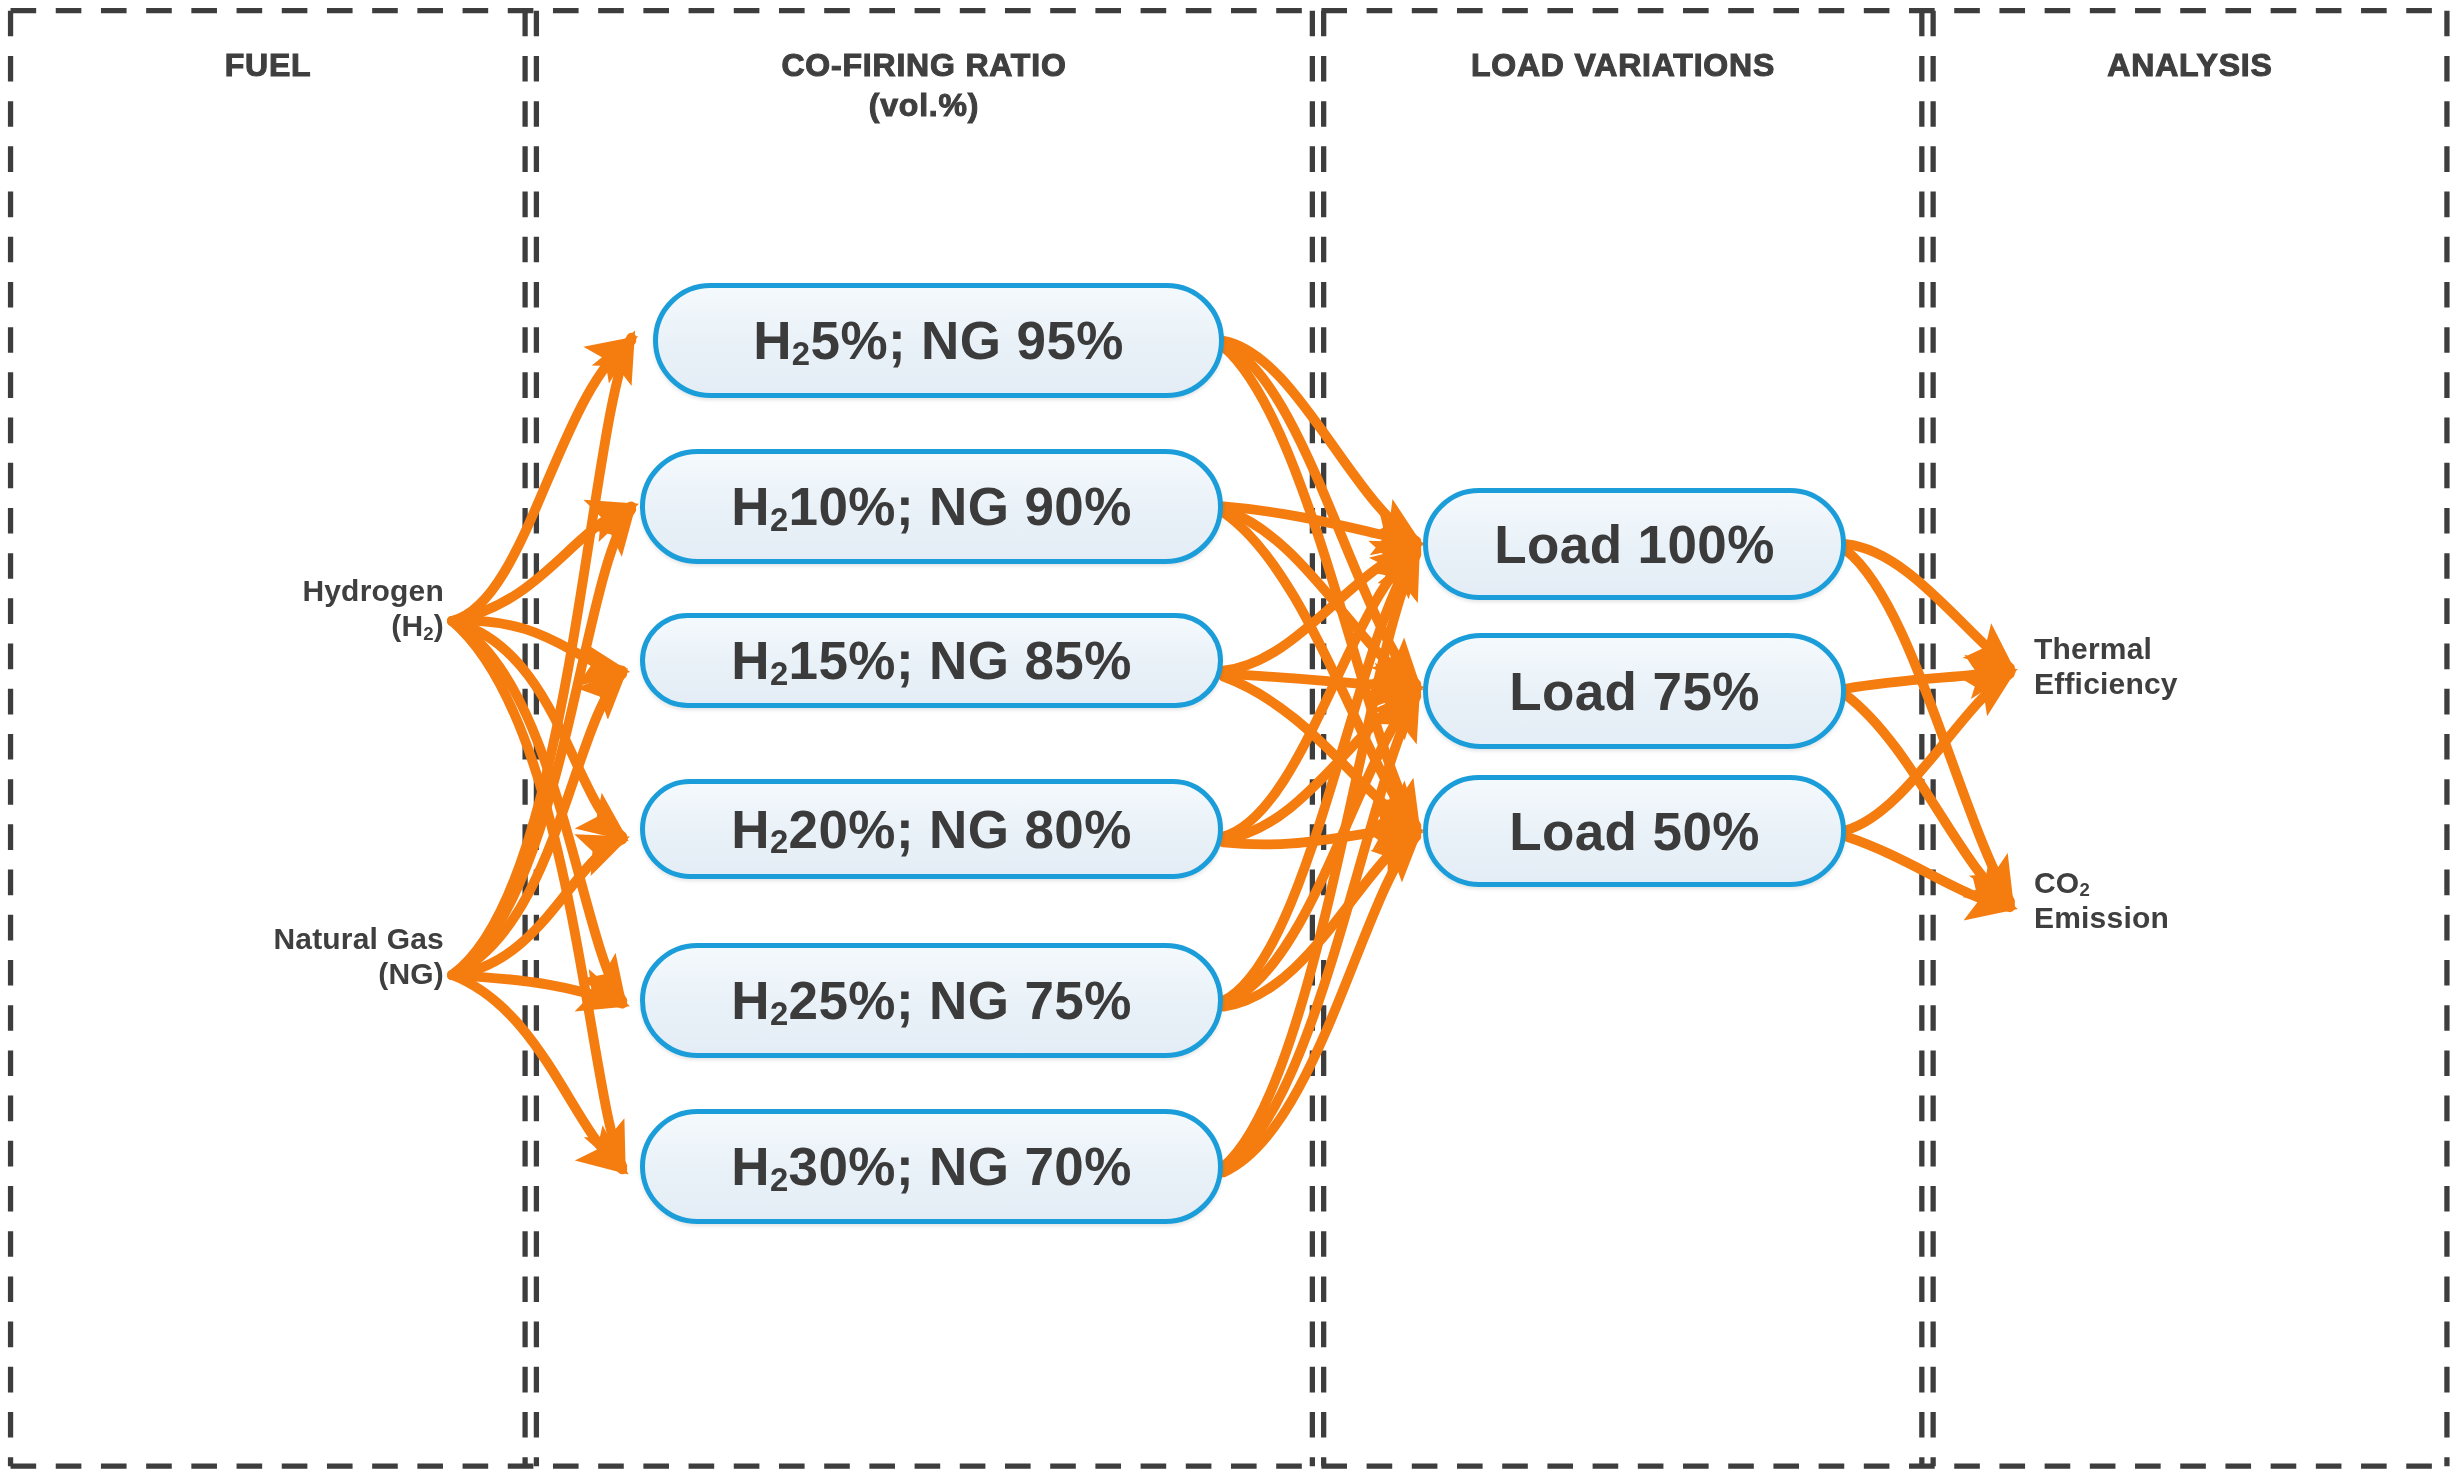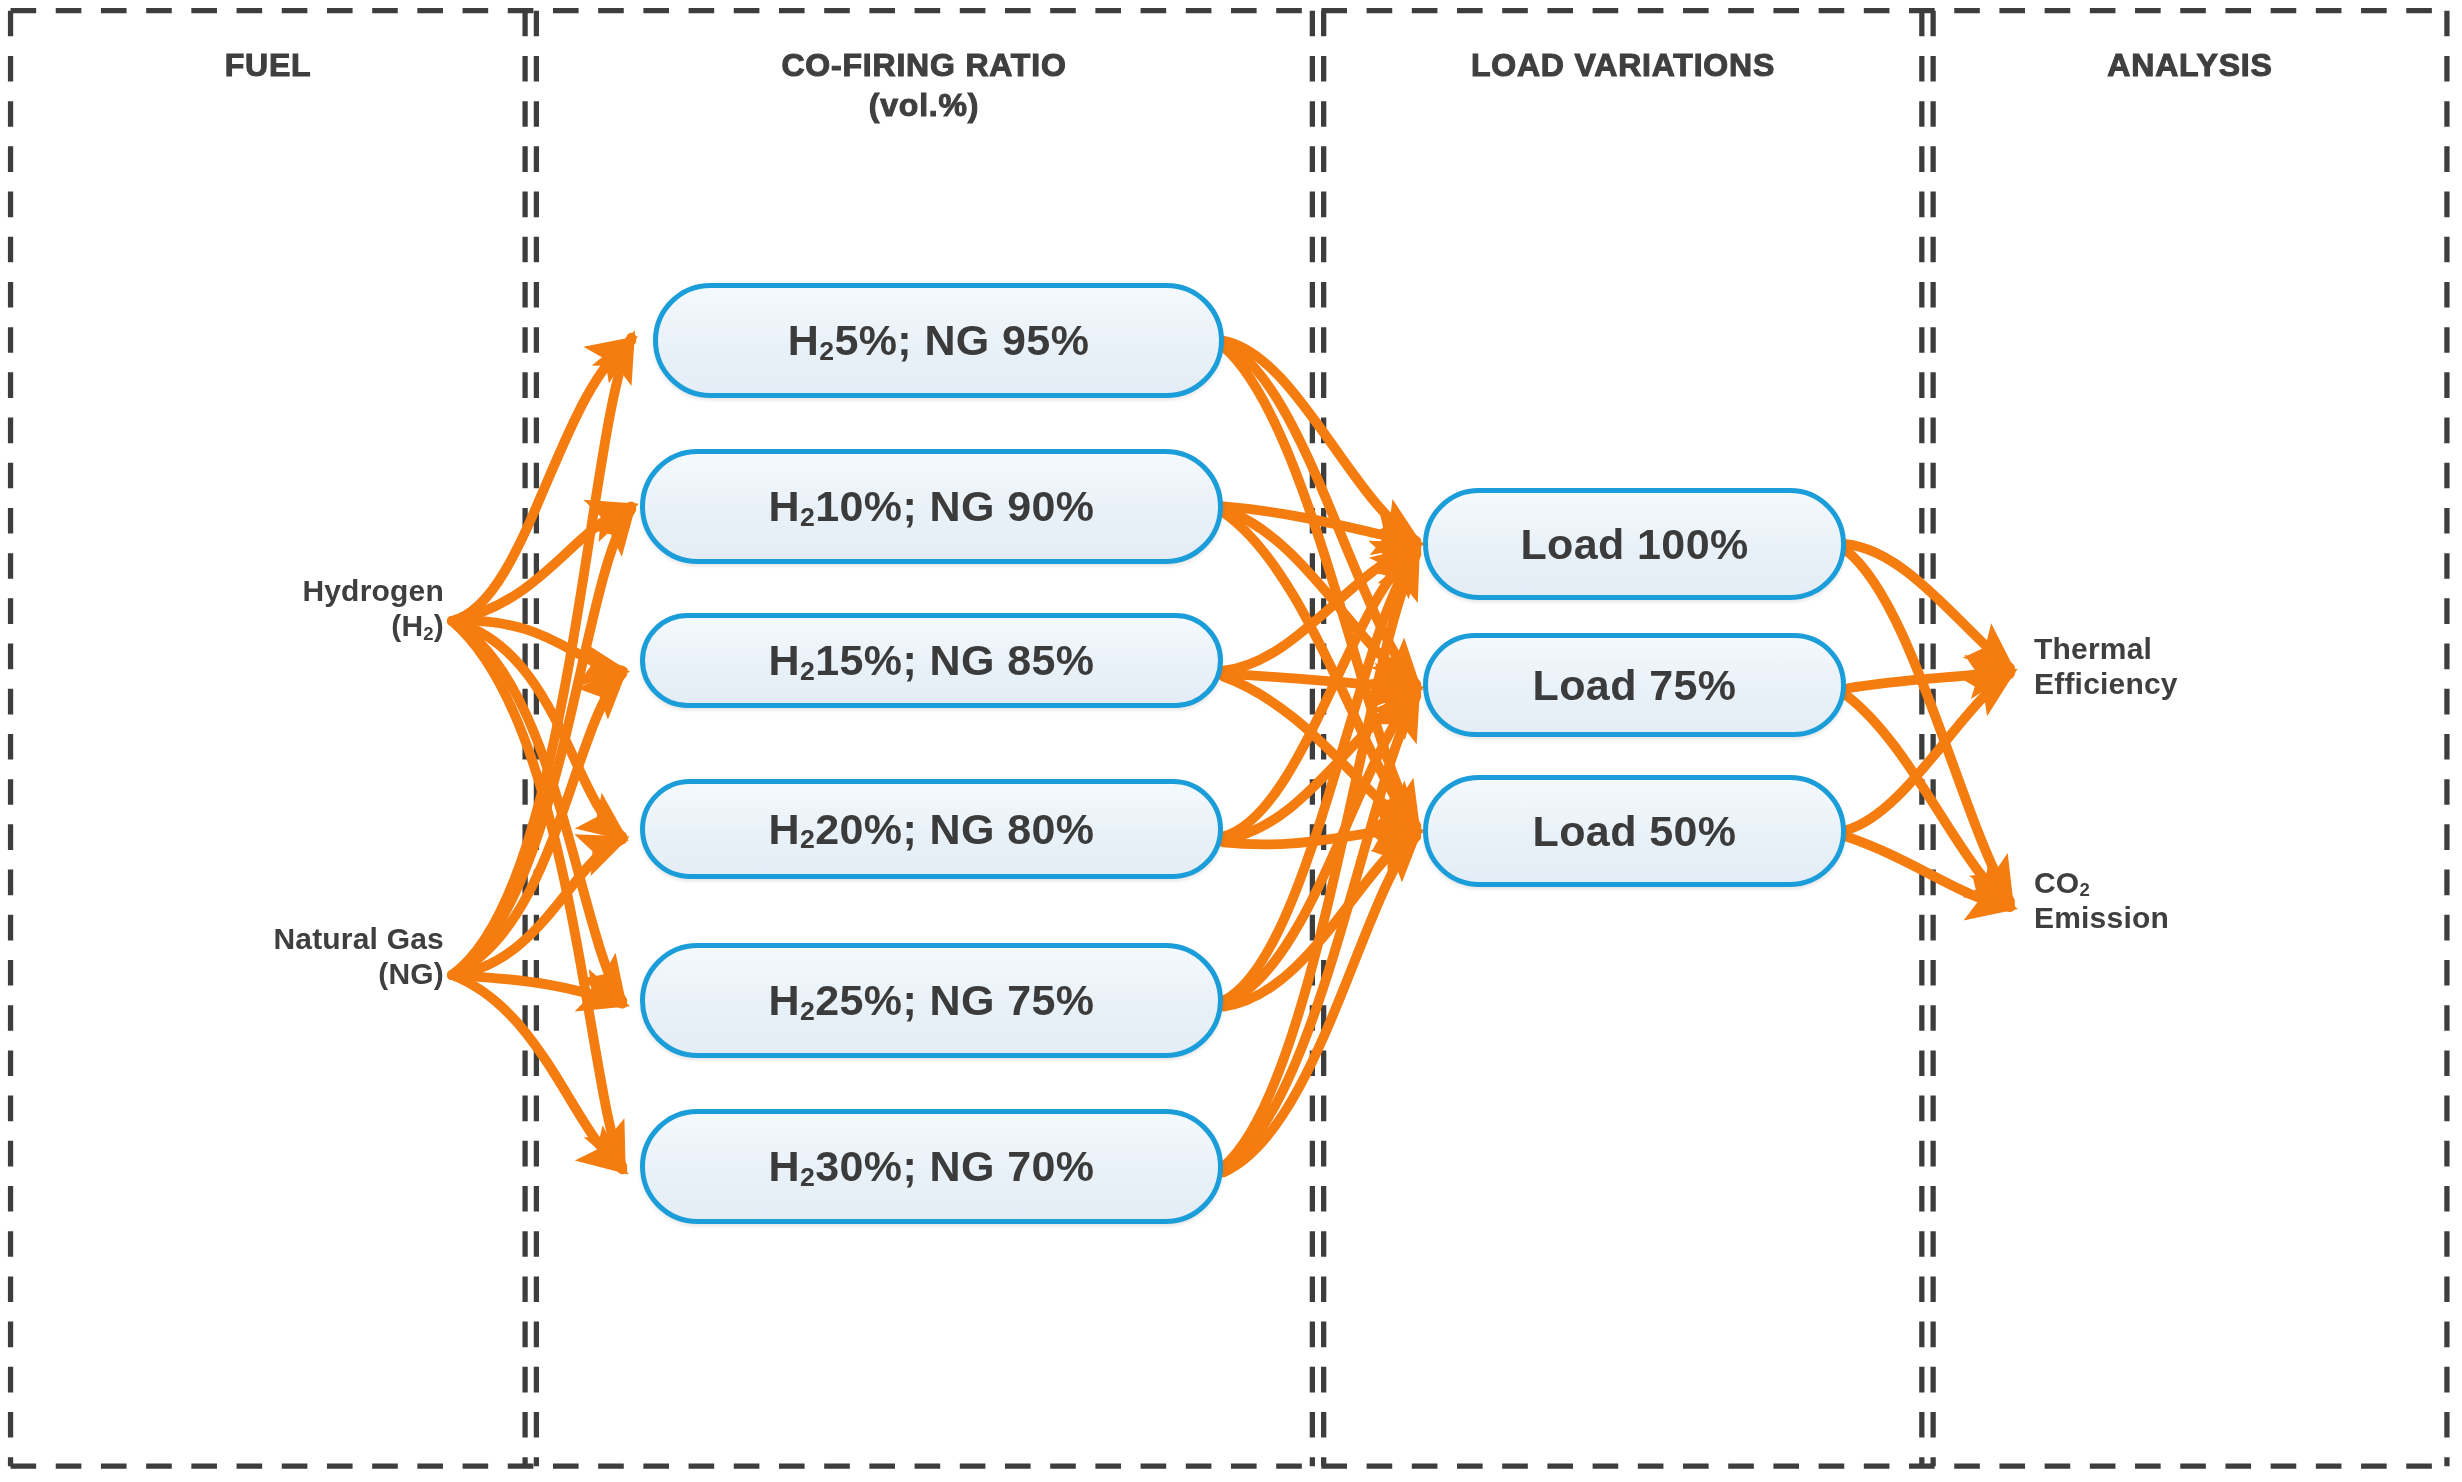--- a/index.html
+++ b/index.html
@@ -22,21 +22,21 @@
 
   .node{
     position:absolute;
     box-sizing:border-box;
     border:5.3px solid #1b9dd9;
     border-radius:753px;
     background:linear-gradient(180deg,#f4f9fc 0%,#e9f1f8 55%,#e4edf5 100%);
     display:flex;align-items:center;justify-content:center;
     color:#3b3b3b;
     font-weight:bold;
-    font-size:43px;
+    font-size:53px;
     letter-spacing:0.4px;
     box-shadow:0 2.3px 3.8px rgba(0,0,0,0.10);
   }
   .node span{display:inline-block;white-space:nowrap;}
   .node sub{font-size:0.62em;vertical-align:baseline;position:relative;top:0.18em;font-weight:bold;}
 
   .plain-label{
     position:absolute;
     color:#3f3f3f;
     font-weight:bold;
@@ -155,21 +155,21 @@
   <div class="node" style="left:640px;top:943px;width:583px;height:115px;">
     <span><span>H</span><sub>2</sub><span> 25%; NG 75%</span></span>
   </div>
   <div class="node" style="left:640px;top:1109px;width:583px;height:115px;">
     <span><span>H</span><sub>2</sub><span> 30%; NG 70%</span></span>
   </div>
 
   <div class="node" style="left:1423px;top:488px;width:423px;height:112px;">
     <span>Load 100%</span>
   </div>
-  <div class="node" style="left:1423px;top:633px;width:423px;height:104px;">
+  <div class="node" style="left:1423px;top:633px;width:423px;height:116px;">
     <span>Load 75%</span>
   </div>
   <div class="node" style="left:1423px;top:775px;width:423px;height:112px;">
     <span>Load 50%</span>
   </div>
 
   <div class="plain-label left-al" style="left:2034px;top:631px;width:392px;">
     <div>Thermal</div>
     <div>Efficiency</div>
   </div>

